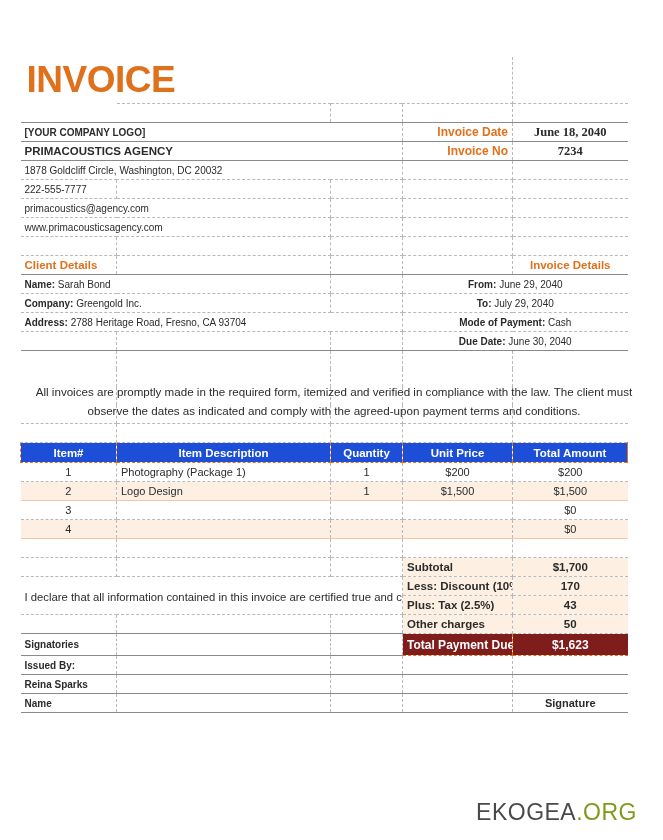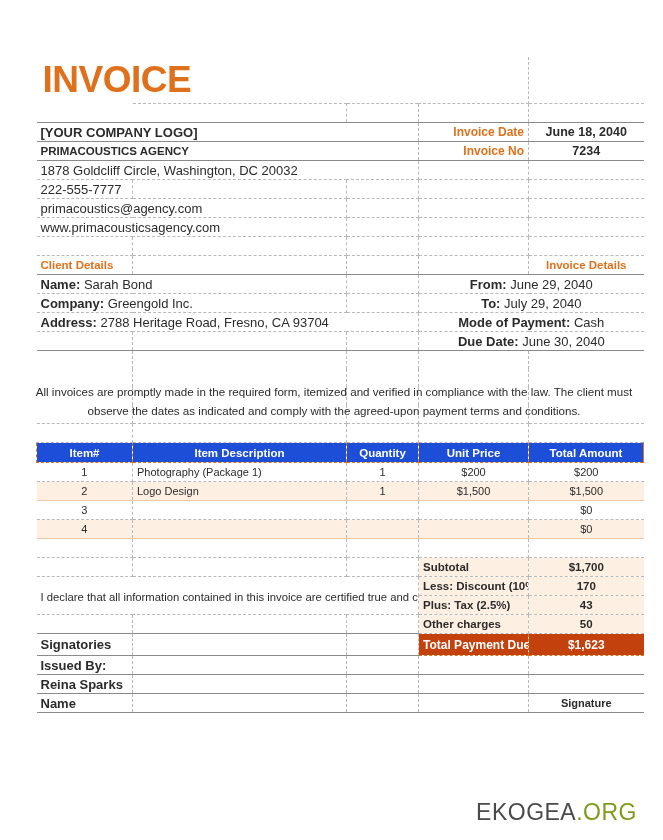--- a/index.html
+++ b/index.html
@@ -12,21 +12,21 @@
     height: 840px;
     font-family: "Liberation Sans", sans-serif;
     color: #2b2b2b;
     position: relative;
     overflow: hidden;
   }
 
   
   #sheet {
     position: absolute;
-    left: 36px;
+    left: 20px;
     top: 57px;
     width: 607px;
     border-collapse: collapse;
     table-layout: fixed;
     font-size: 11px;
   }
   #sheet td {
     border: 1px dashed #b9b9b9;
     padding: 0 4px;
     height: 18px;
@@ -57,32 +57,32 @@
   }
   .invoice-title {
     font-size: 37px;
     font-weight: bold;
     color: #e0711c;
     letter-spacing: -0.5px;
     line-height: 40px;
   }
 
   
-  .txt-l { font-size: 13px; }
+  .txt-l { font-size: 10px; }
   .logo-row td { height: 20px; }
   .company-name { font-weight: bold; font-size: 11.5px; }
 
   .spell {
     border-bottom: 2px dotted #d8392b;
     padding-bottom: 16px;
   }
 
   
   .idate-label { color: #e0711c; font-weight: bold; font-size: 12px; text-align: right; }
-  .idate-val   { font-weight: bold; font-size: 12.5px; text-align: center; }
+  .idate-val   { font-weight: bold; font-size: 12.5px; text-align: center; font-family: Liberation Serif, serif; }
 
   
   .sec-head { color: #e0711c; font-weight: bold; font-size: 11.5px; }
 
   
   #terms {
     position: absolute;
     left: 34px;
     top: 382px;
     width: 600px;
@@ -104,21 +104,21 @@
     border-right: 1px dotted #f6c9a1 !important;
     height: 19px !important;
   }
   .th-last { border-right: 1px solid #e0711c !important; }
   .alt { background: #fdf0e3; }
   .row-line-b { border-bottom: 1px solid #efc9a6 !important; }
 
   .tot-fill { background: #fdf0e3; font-weight: bold; font-size: 11.5px; }
   .tot-val  { font-weight: bold; font-size: 11.5px; text-align: center; }
   .grand {
-    background: #c2410c;
+    background: #7f1d1d;
     color: #ffffff;
     font-weight: bold;
     font-size: 12px;
     border-color: #e0711c !important;
     height: 21px !important;
   }
   .grand-sep { border-right: 1px dotted #f6c9a1 !important; }
 
   .declare {
     font-size: 11.3px;

